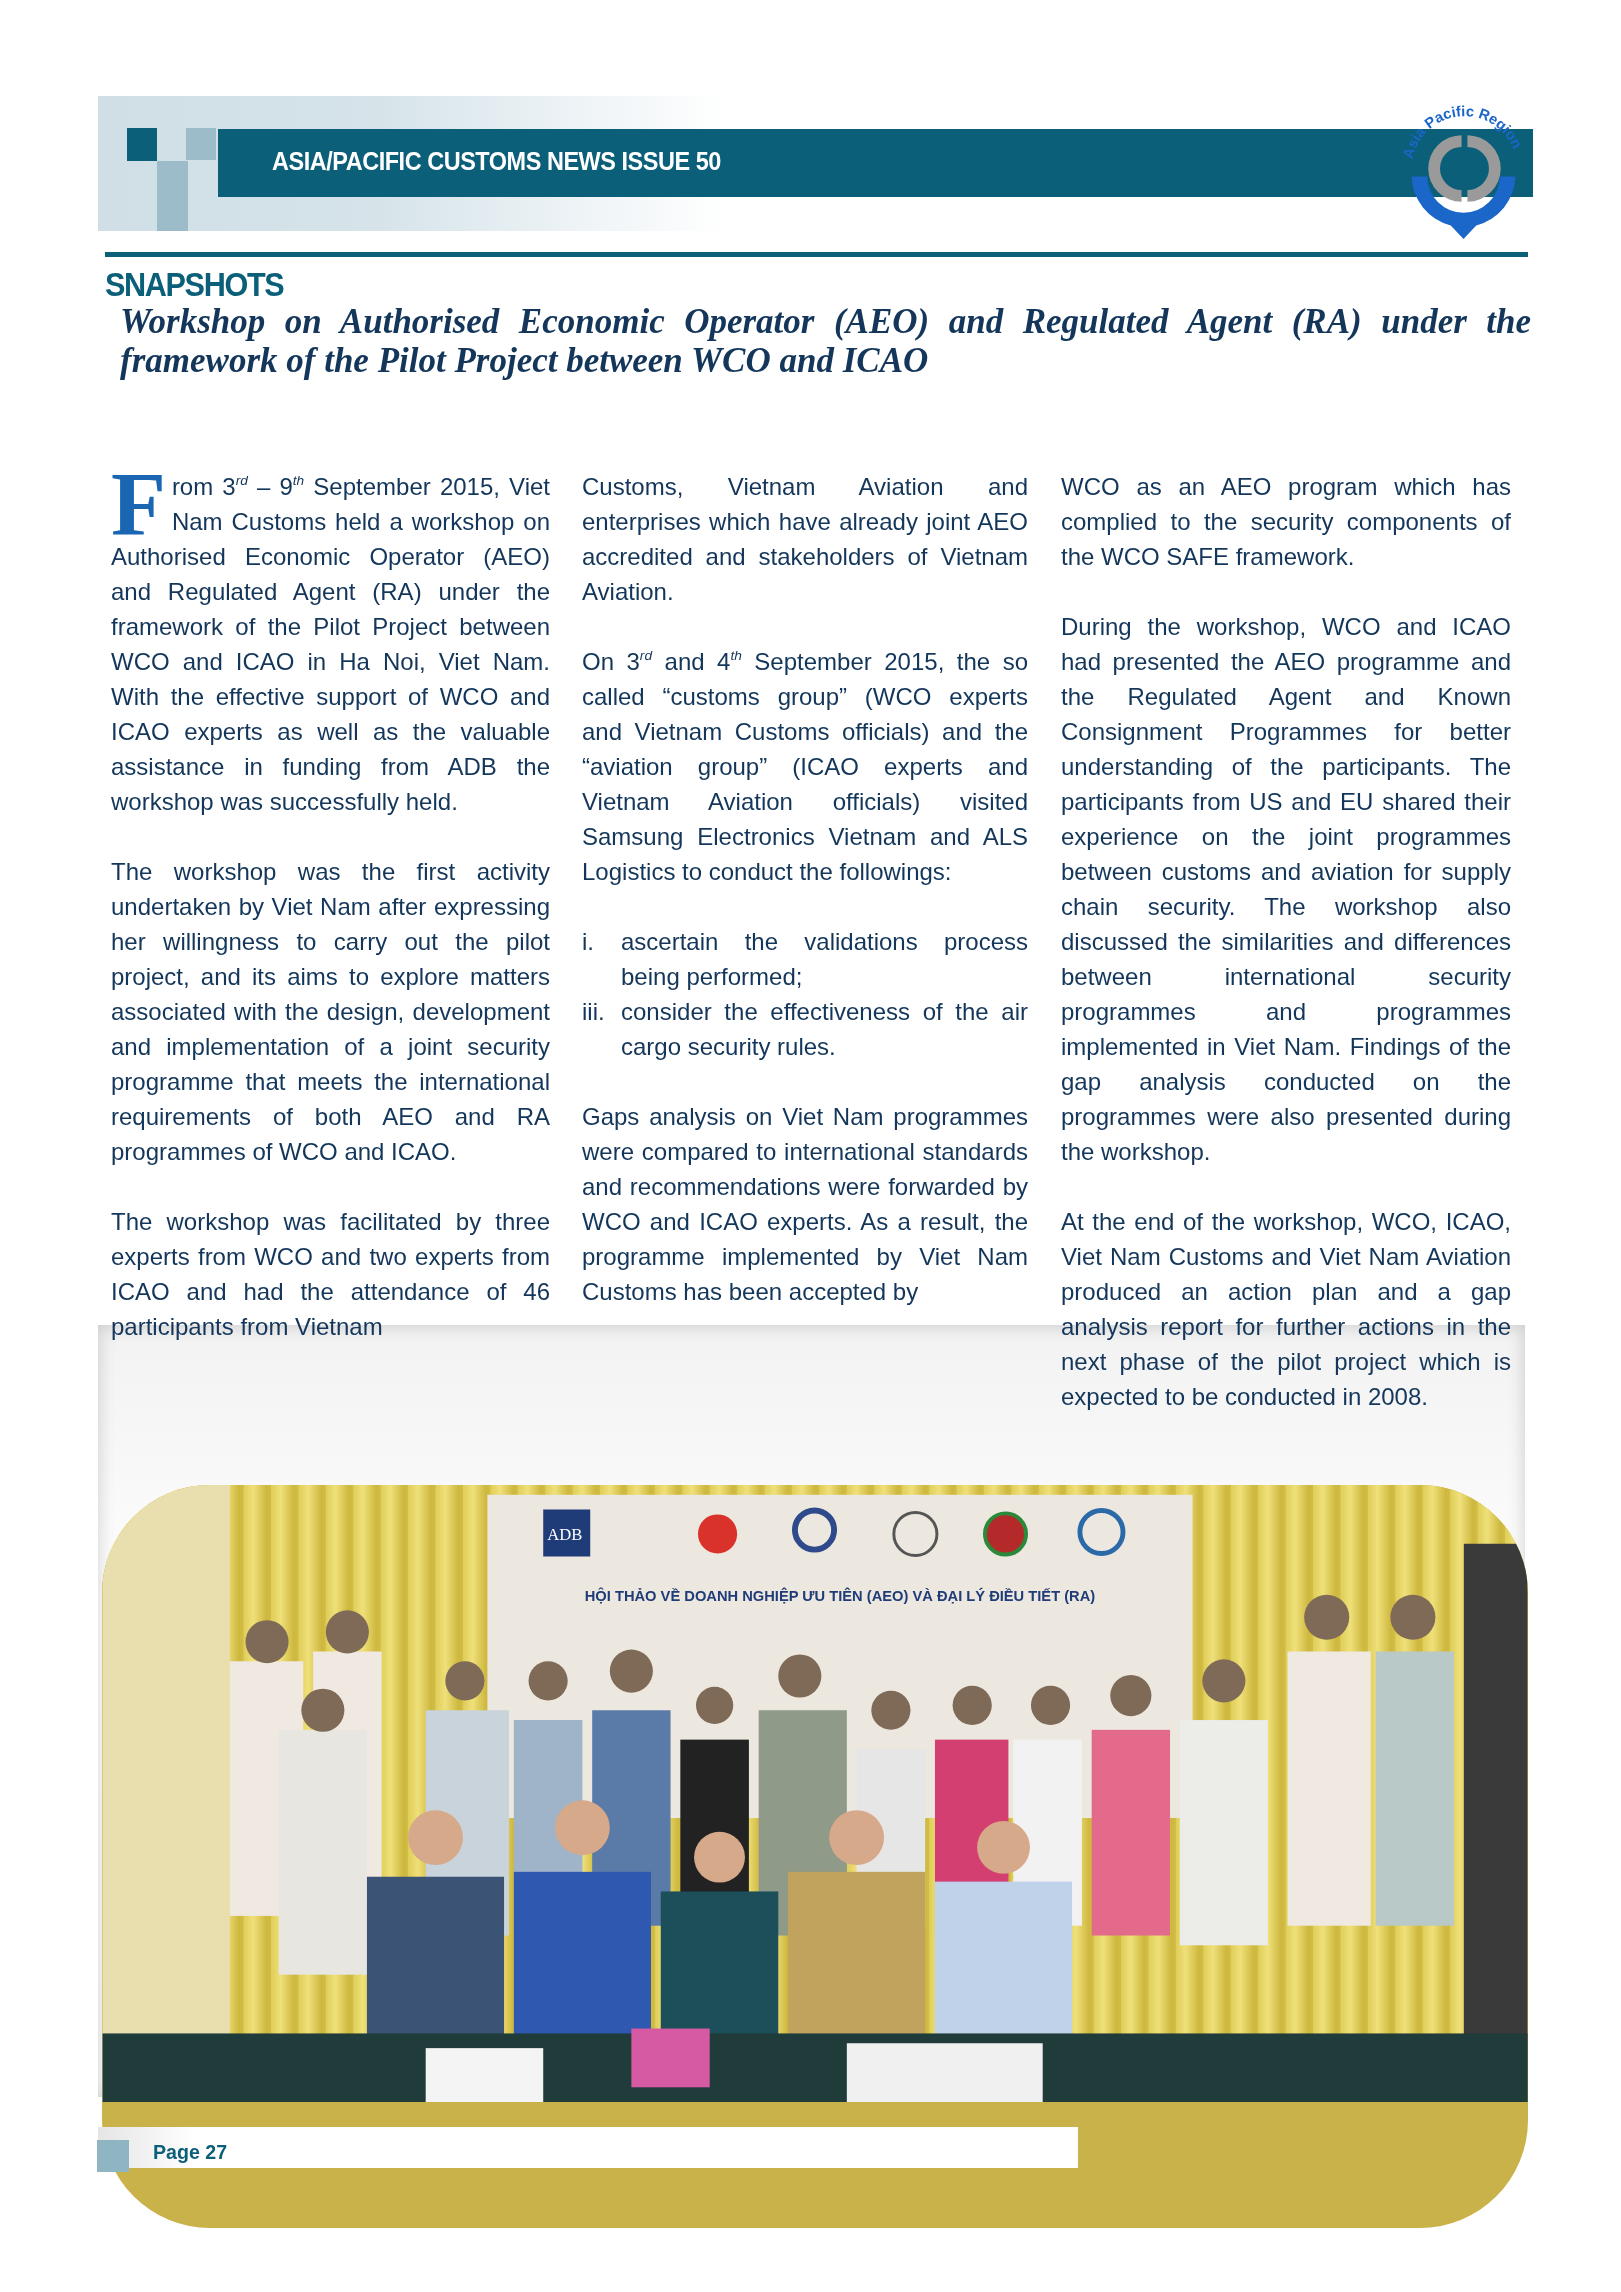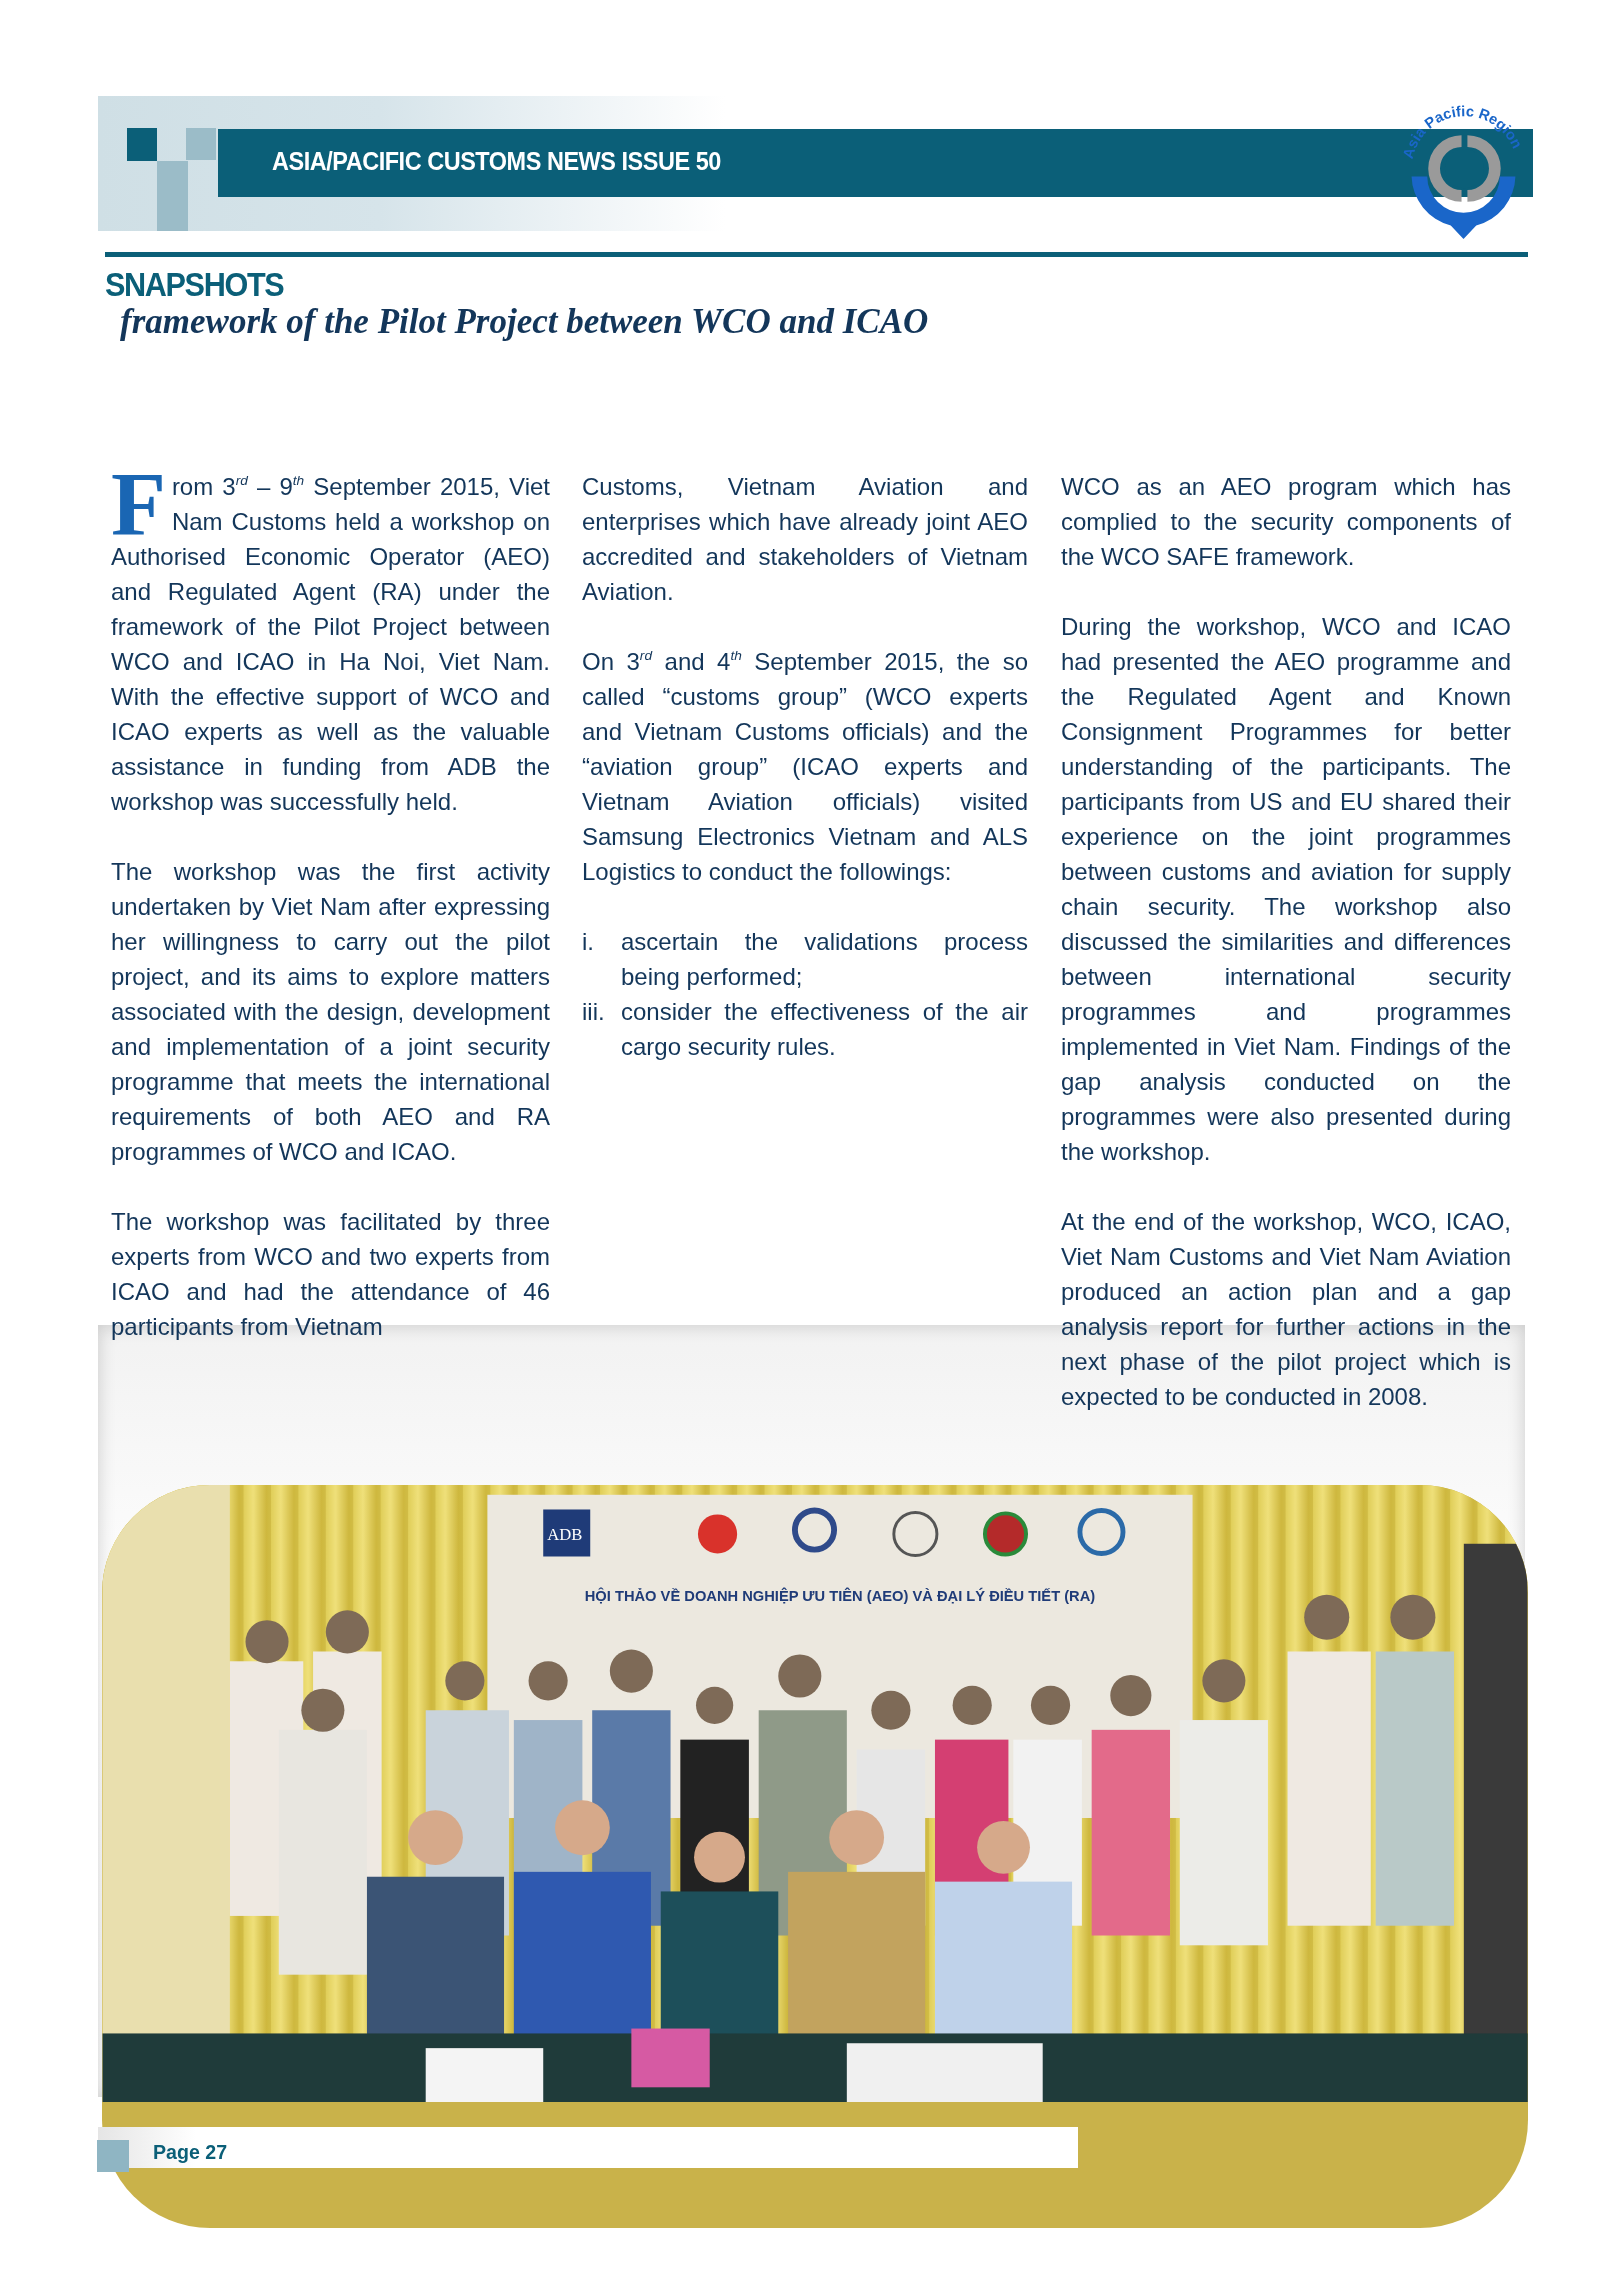--- a/index.html
+++ b/index.html
@@ -83,20 +83,21 @@
   <path d="M 73 40 A 34 34 0 0 0 73 108 L 73 96 A 22 22 0 0 1 73 52 Z" fill="#9a9a9a"></path>
   <path d="M 79 40 A 34 34 0 0 1 79 108 L 79 96 A 22 22 0 0 0 79 52 Z" fill="#9a9a9a"></path>
   <circle cx="76" cy="74" r="20" fill="#0b5f78"></circle>
   <text font-family="Liberation Sans, sans-serif" font-size="15" font-weight="bold" fill="#1a66c9">
     <textPath href="#arcpath" startOffset="6%">Asia Pacific Region</textPath>
   </text>
 </svg>
 
 <div class="section-label">SNAPSHOTS</div>
 <h1 class="article-title">
+  <span class="t1">Workshop on Authorised Economic Operator (AEO) and Regulated Agent (RA) under the</span>
   <span class="t2">framework of the Pilot Project between WCO and ICAO</span>
 </h1>
 
 <div class="photo-frame"></div>
 <div class="photo">
   <svg width="1426" height="617" viewBox="0 0 1455 630">
     <defs>
       <linearGradient id="curtain" x1="0" x2="1">
         <stop offset="0" stop-color="#d9c64a"></stop>
           <stop offset="0.5" stop-color="#efe07a"></stop>
@@ -194,20 +195,21 @@
   <ul class="list">
     <li>
         <span class="num">i.</span>
         <span class="txt">ascertain the validations process being performed;</span>
       </li>
     <li>
         <span class="num">iii.</span>
         <span class="txt">consider the effectiveness of the air cargo security rules.</span>
       </li>
   </ul>
+  <p>Gaps analysis on Viet Nam programmes were compared to international standards and recommendations were forwarded by WCO and ICAO experts. As a result, the programme implemented by Viet Nam Customs has been accepted by</p>
 </div>
 
 <div class="col col3">
   <p>WCO as an AEO program which has complied to the security components of the WCO SAFE framework.</p>
   <p>During the workshop, WCO and ICAO had presented the AEO programme and the Regulated Agent and Known Consignment Programmes for better understanding of the participants. The participants from US and EU shared their experience on the joint programmes between customs and aviation for supply chain security. The workshop also discussed the similarities and differences between international security programmes and programmes implemented in Viet Nam. Findings of the gap analysis conducted on the programmes were also presented during the workshop.</p>
   <p>At the end of the workshop, WCO, ICAO, Viet Nam Customs and Viet Nam Aviation produced an action plan and a gap analysis report for further actions in the next phase of the pilot project which is expected to be conducted in 2008.</p>
 </div>
 
 <div class="footer-fade"></div>
 <div class="footer-sq"></div>

